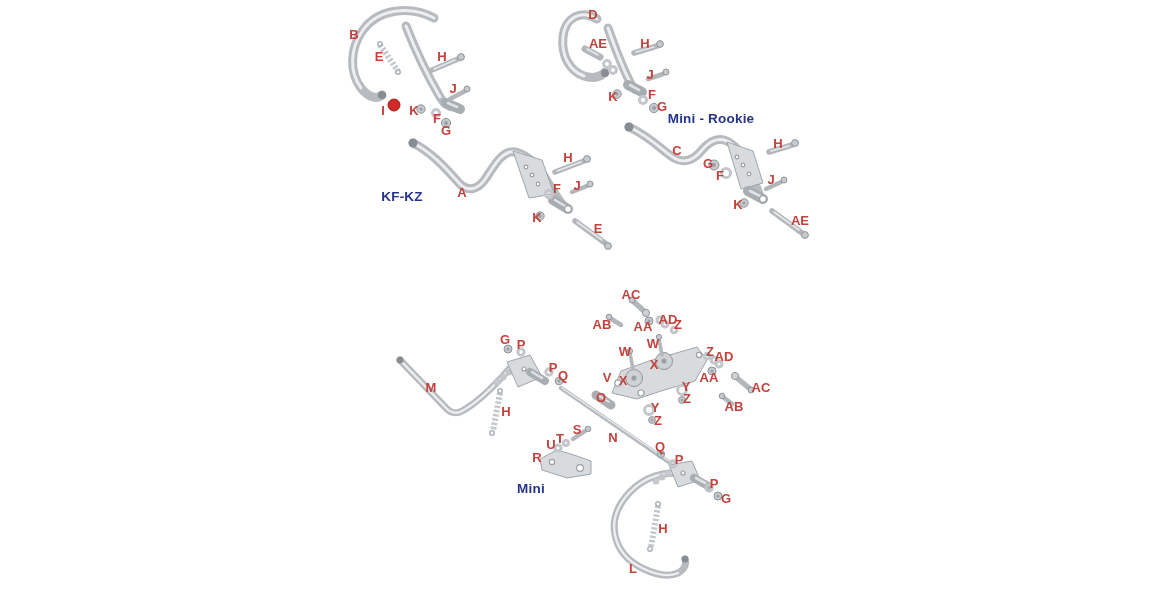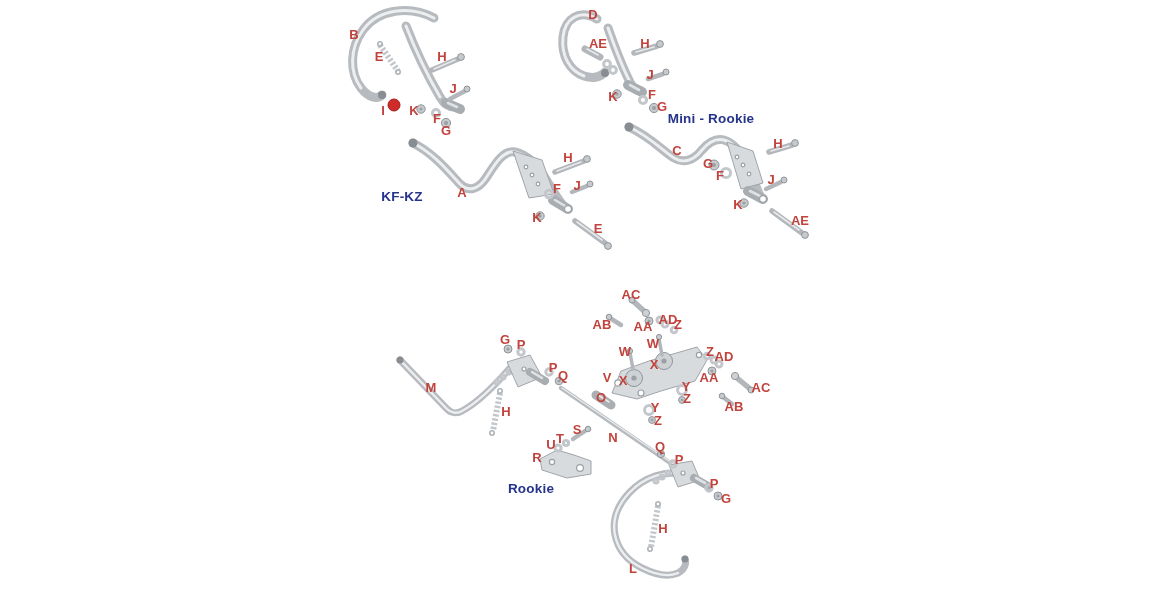--- a/index.html
+++ b/index.html
@@ -303,15 +303,15 @@
       <span class="part-label" style="left: 537px; top: 457px; color: rgb(194, 66, 60);">R</span>
       <span class="part-label" style="left: 613px; top: 437px; color: rgb(194, 66, 60);">N</span>
       <span class="part-label" style="left: 660px; top: 446px; color: rgb(194, 66, 60);">Q</span>
       <span class="part-label" style="left: 679px; top: 459px; color: rgb(194, 66, 60);">P</span>
       <span class="part-label" style="left: 714px; top: 483px; color: rgb(194, 66, 60);">P</span>
       <span class="part-label" style="left: 726px; top: 498px; color: rgb(194, 66, 60);">G</span>
       <span class="part-label" style="left: 663px; top: 528px; color: rgb(194, 66, 60);">H</span>
       <span class="part-label" style="left: 633px; top: 568px; color: rgb(194, 66, 60);">L</span>
       <span class="group-label" style="left: 402px; top: 196px; color: rgb(38, 52, 139);">KF-KZ</span>
       <span class="group-label" style="left: 711px; top: 118px; color: rgb(38, 52, 139); text-align: center;">Mini - Rookie</span>
-      <span class="group-label" style="left: 531px; top: 488px; color: rgb(38, 52, 139);">Rookie</span>
+      <span class="group-label" style="left: 531px; top: 488px; color: rgb(38, 52, 139);">Mini</span>
     </div>
 </div>
 
 </body></html>

